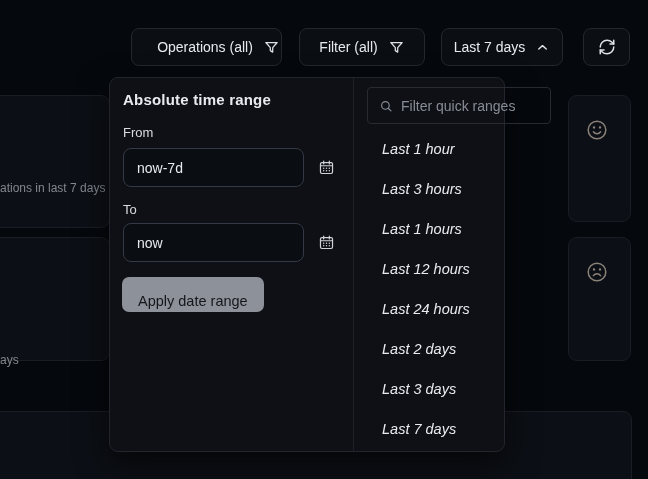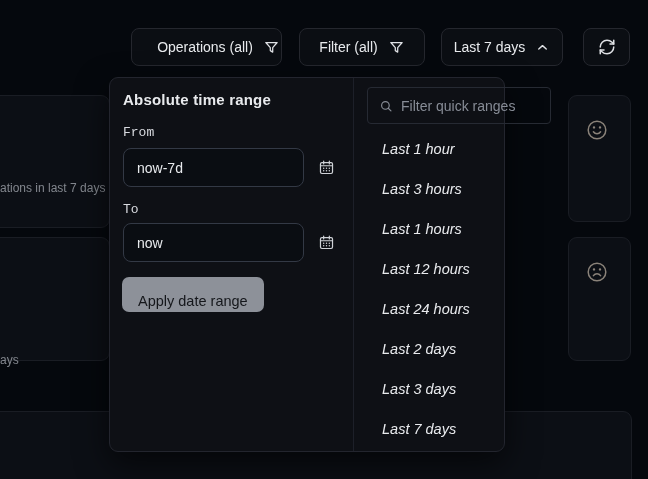--- a/index.html
+++ b/index.html
@@ -55,21 +55,21 @@
     border-radius:9px;
     box-shadow:0 12px 32px rgba(0,0,0,.6);
     z-index:10;
   }
   .panel-left{position:absolute;left:0;top:0;width:243px;height:100%;}
   .panel-right{
     position:absolute;left:243px;top:0;width:210px;height:100%;
     border-left:1px solid var(--divider);
   }
   .heading{left:13px;top:13px;font-size:15px;font-weight:700;letter-spacing:.2px;}
-  .field-label{left:13px;top:47px;font-size:13px;color:#d9dbe0;font-family:Liberation Mono, monospace;}
+  .field-label{left:13px;top:47px;font-size:13px;color:#d9dbe0;}
   .field-label.to{top:124px;}
   .text-input{
     left:13px;width:181px;height:39px;
     background:var(--input-bg);
     border:1px solid var(--input-border);
     border-radius:8px;
     color:var(--text-primary);
     font-size:14px;
     padding:0 13px;
     font-family:inherit;

